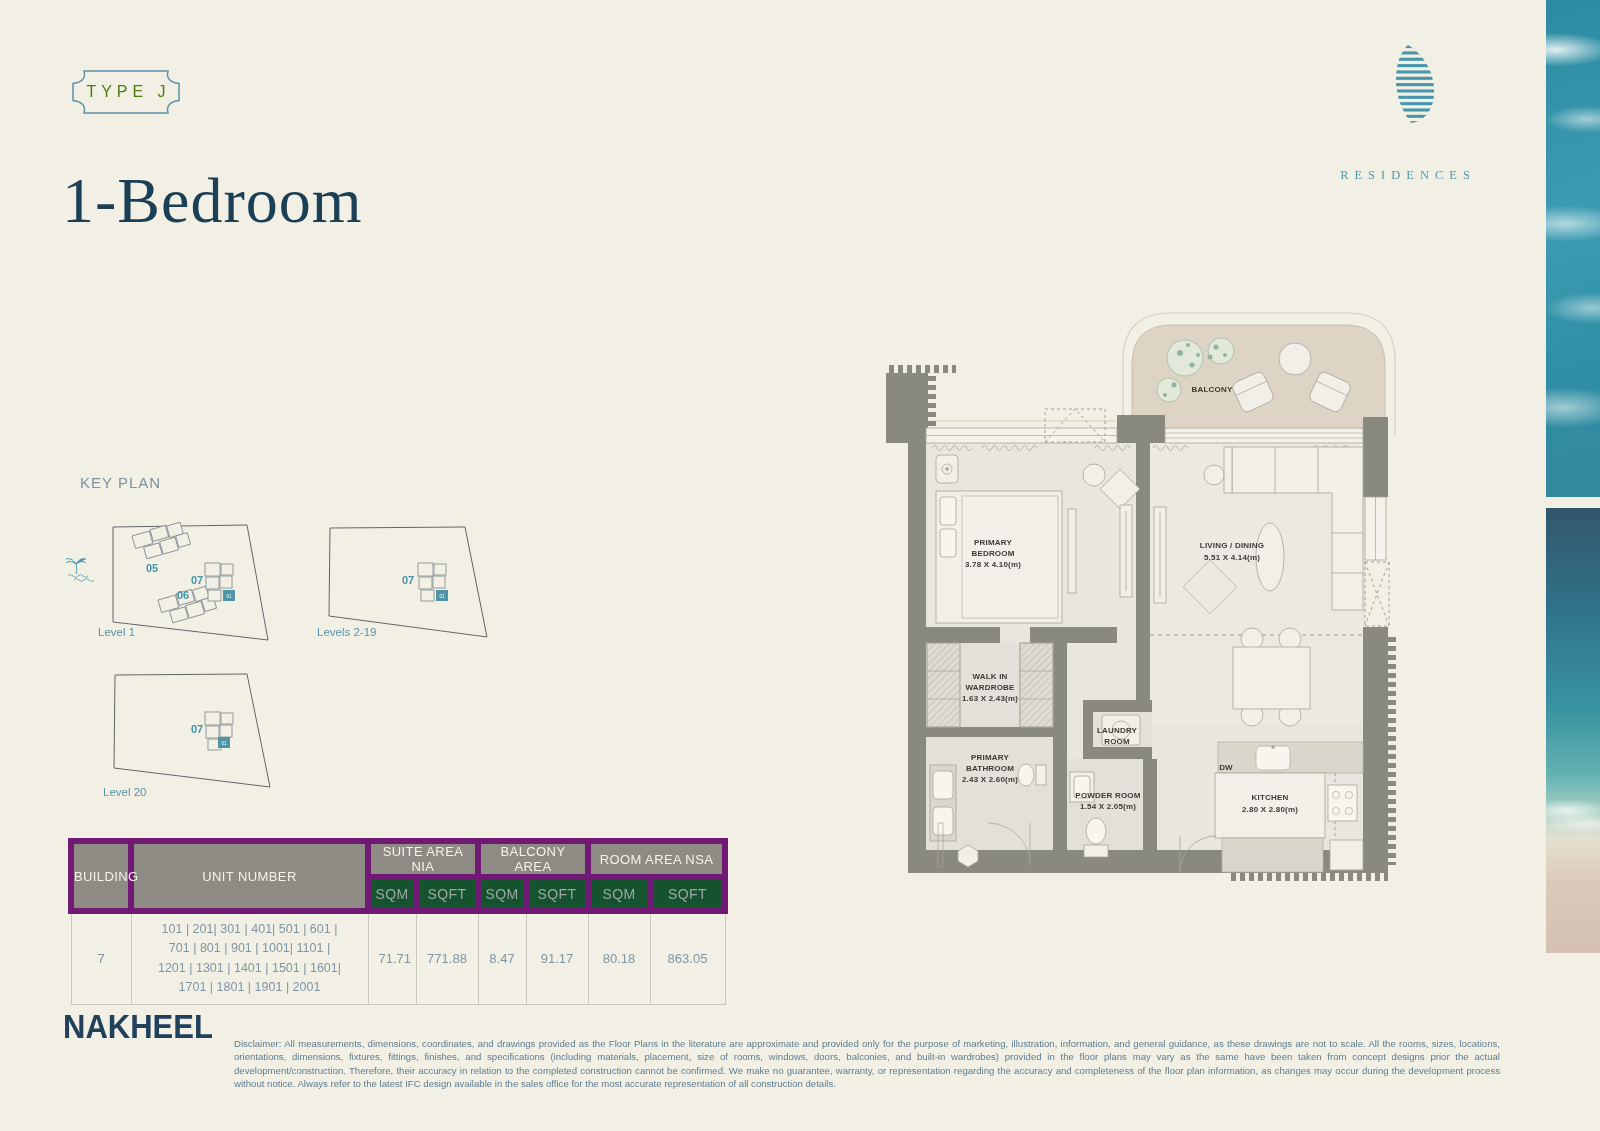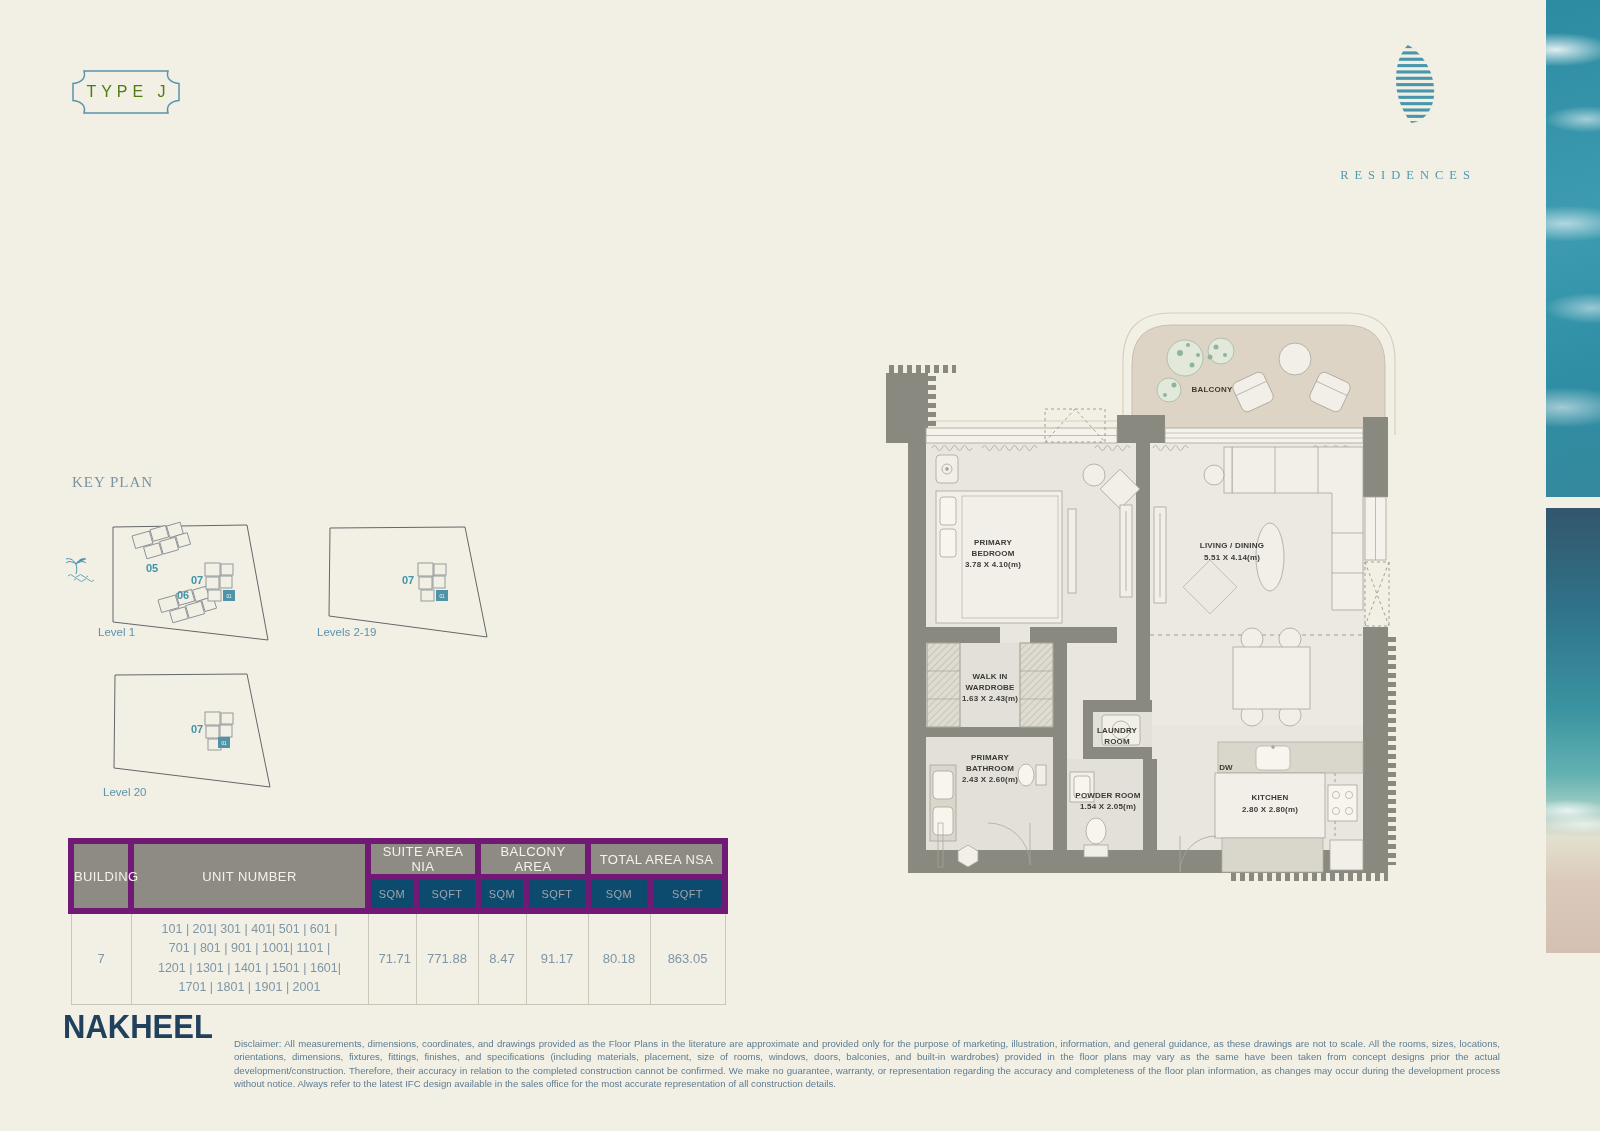--- a/index.html
+++ b/index.html
@@ -32,27 +32,27 @@
       radial-gradient(80px 26px at 85% 62%,rgba(255,255,255,.5),transparent 60%),
       radial-gradient(110px 34px at 30% 82%,rgba(255,255,255,.55),transparent 60%),
       linear-gradient(165deg,#2c8ba0,#3d9cb1 45%,#2e8ea4 75%,#35889d);}
   .photo2{left:1546px;top:508px;width:54px;height:445px;
     background:
       radial-gradient(60px 16px at 40% 68%,rgba(255,255,255,.75),transparent 70%),
       radial-gradient(70px 14px at 70% 71%,rgba(255,255,255,.6),transparent 70%),
       linear-gradient(180deg,#33566c 0%,#2f7288 22%,#3a93a0 45%,#63b2b2 60%,#a7cfc4 68%,#e3e0cf 74%,#dbcabb 84%,#d4c0b2 100%);}
 
   
-  .keyplan-heading{left:72px;top:474px;font-size:15px;color:#7b93a2;letter-spacing:1px;font-family:Liberation Serif, serif;}
+  .keyplan-heading{left:80px;top:474px;font-size:15px;color:#7b93a2;letter-spacing:1px;}
 
   
   table.area{border-collapse:collapse;table-layout:fixed;width:654px;}
   table.area th{background:#8e8b85;color:#f4f2ea;font-weight:400;font-size:13px;letter-spacing:.4px;
     border:6px solid #701a75;padding:0;}
-  table.area th.sub{background:#0c4a6e;color:#9fa6a8;font-size:11px;}
+  table.area th.sub{background:#14532d;color:#9fa6a8;font-size:14px;}
   table.area td{border:1px solid #c9c6ba;color:#7e96a6;font-size:13px;text-align:center;padding:4px 10px;}
   table.area td.units{font-size:12.5px;line-height:1.55;padding:6px 26px;}
   table.area tr.h1 th{height:30px;}
   table.area tr.h2 th{height:28px;}
   table.area tr.data td{height:72px;}
 
   
   .wordmark{left:63px;top:1008px;font-size:31px;font-weight:800;color:#21405c;letter-spacing:0px;transform:scaleY(1.06);transform-origin:left top;}
   .disclaimer{left:234px;top:1037px;width:1266px;font-size:9.6px;line-height:1.4;color:#5e7d92;text-align:justify;}
 
@@ -64,20 +64,21 @@
 </head>
 <body>
 
 <div id="canvas">
 
   <svg class="abs badge" viewBox="0 0 120 52">
     <path d="M18,5 H102 C100,12 104,16.5 113,17.5 V34.5 C104,35.5 100,40 102,47 H18 C20,40 16,35.5 7,34.5 V17.5 C16,16.5 20,12 18,5 Z" fill="none" stroke="#5b93ad" stroke-width="1.5"></path>
   </svg>
   <div class="abs badge-label">TYPE J</div>
 
+  <div class="abs title">1-Bedroom</div>
 
   <svg class="abs logo-icon" viewBox="0 0 64 90">
     <defs>
       <clipPath id="leafClip">
         <path d="M34,2 C52,12 64,34 63,56 C62,74 52,86 38,88 C26,74 20,54 21,36 C22,20 27,9 34,2 Z"></path>
       </clipPath>
     </defs>
     <g clip-path="url(#leafClip)">
       <rect x="0" y="2" width="64" height="3.4" fill="#4896ab"></rect>
         <rect x="0" y="9" width="64" height="3.4" fill="#4896ab"></rect>
@@ -401,21 +402,21 @@
           <col style="width:62px">
         <col style="width:62px">
           <col style="width:75px">
       </colgroup>
       <tbody>
           <tr class="h1">
         <th rowspan="2">BUILDING</th>
         <th rowspan="2">UNIT NUMBER</th>
         <th colspan="2">SUITE AREA NIA</th>
         <th colspan="2">BALCONY AREA</th>
-        <th colspan="2">TOTAL AREA NSA</th>
+        <th colspan="2">ROOM AREA NSA</th>
       </tr>
       <tr class="h2">
         <th class="sub">SQM</th>
         <th class="sub">SQFT</th>
         <th class="sub">SQM</th>
         <th class="sub">SQFT</th>
         <th class="sub">SQM</th>
         <th class="sub">SQFT</th>
       </tr>
       <tr class="data">

